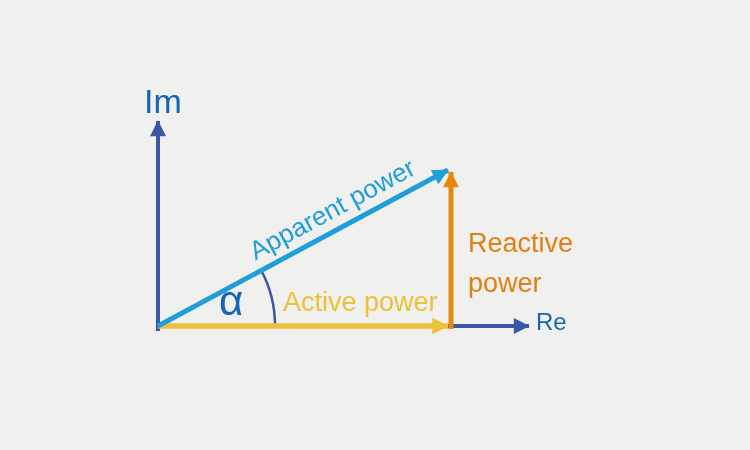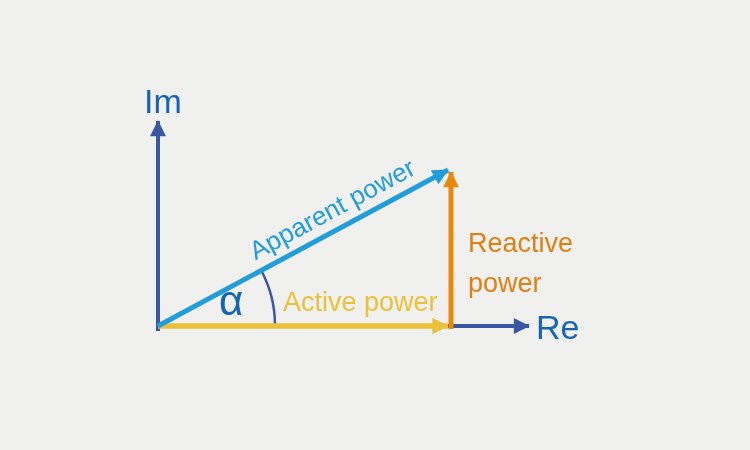--- a/index.html
+++ b/index.html
@@ -25,21 +25,21 @@
   .angle-arc{stroke:var(--axis);stroke-width:2.5;fill:none;}
   .vec-apparent{stroke:var(--apparent);stroke-width:5;}
   .vec-active{stroke:var(--active);stroke-width:5.5;}
   .vec-reactive{stroke:var(--reactive);stroke-width:5;}
   .head-axis{fill:var(--axis);}
   .head-apparent{fill:var(--apparent);}
   .head-active{fill:var(--active);}
   .head-reactive{fill:var(--reactive);}
   .lbl{position:absolute;white-space:nowrap;line-height:1;}
   .lbl-im{left:144px;top:84px;font-size:34px;color:var(--axis_label);}
-  .lbl-re{left:536px;top:310px;font-size:34px;color:var(--axis_label);}
+  .lbl-re{left:536px;top:310px;font-size:24px;color:var(--axis_label);}
   .lbl-alpha{left:219px;top:280px;font-size:42px;color:var(--axis_label);}
   .lbl-active{left:283px;top:289px;font-size:27px;color:var(--active);}
   .lbl-reactive{
     left:468px;top:224px;width:132px;
     font-size:27px;line-height:1.48;
     color:var(--reactive_label);
     white-space:normal;
   }
   .lbl-apparent{
     left:212px;top:196px;width:240px;

